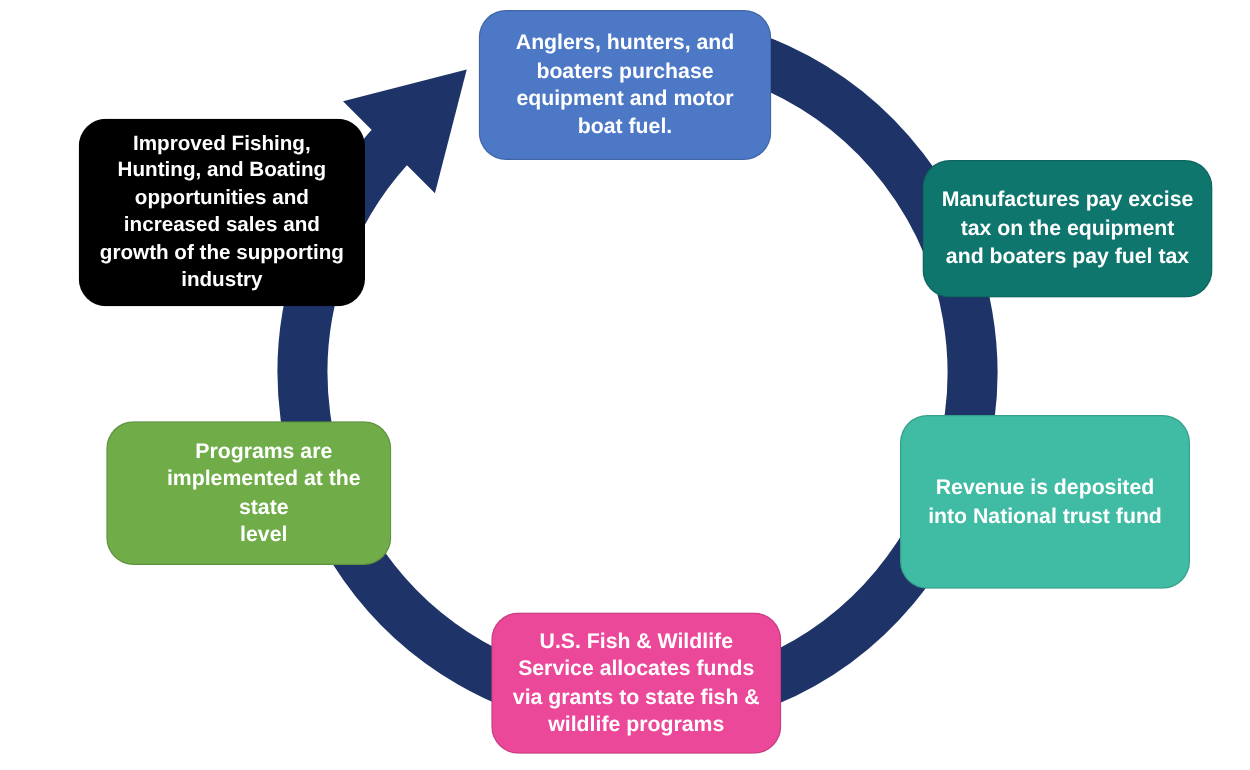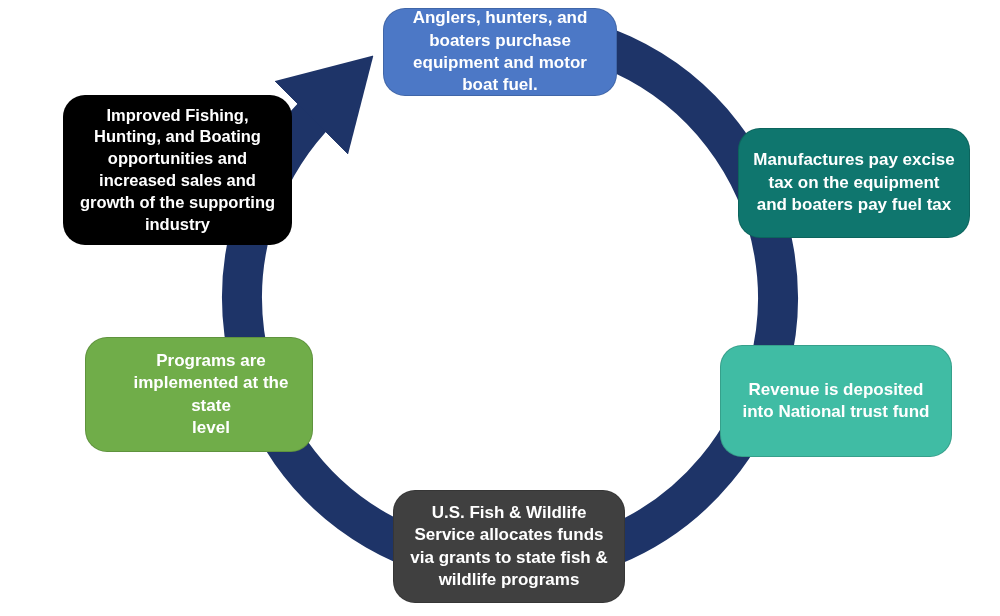--- a/index.html
+++ b/index.html
@@ -31,23 +31,23 @@
     display: flex;
     align-items: center;
     justify-content: center;
     text-align: center;
     font-weight: bold;
     font-size: 17px;
     line-height: 1.32;
     white-space: pre-line;
     padding: 6px 8px;
   }
-  .n-purchase   { left: 383px; top: 8px;   width: 234px; height: 88px; }
+  .n-purchase   { left: 383px; top: 8px;   width: 234px; height: 120px; }
   .n-excise     { left: 738px; top: 128px; width: 232px; height: 110px; }
-  .n-revenue    { left: 720px; top: 345px; width: 232px; height: 112px; }
+  .n-revenue    { left: 720px; top: 332px; width: 232px; height: 139px; }
   .n-usfws      { left: 393px; top: 490px; width: 232px; height: 113px; }
   .n-programs   { left: 85px;  top: 337px; width: 228px; height: 115px; padding-left: 32px; }
   .n-improved   { left: 63px;  top: 95px;  width: 229px; height: 150px; font-size: 16.5px; }
 </style>
 </head>
 <body>
 
 <div class="stage">
 
   <svg class="ring-svg" width="1000" height="616" viewBox="0 0 1000 616" aria-hidden="true">
@@ -64,21 +64,21 @@
 equipment and motor
 boat fuel.</div>
 
   <div class="node n-excise" style="background-color: #0f766e;">Manufactures pay excise
 tax on the equipment
 and boaters pay fuel tax</div>
 
   <div class="node n-revenue" style="background-color: rgb(64, 188, 164);">Revenue is deposited
 into National trust fund</div>
 
-  <div class="node n-usfws" style="background-color: #404040;">U.S. Fish &amp; Wildlife
+  <div class="node n-usfws" style="background-color: #ec4899;">U.S. Fish &amp; Wildlife
 Service allocates funds
 via grants to state fish &amp;
 wildlife programs</div>
 
   <div class="node n-programs" style="background-color: rgb(112, 173, 73);">Programs are
 implemented at the state
 level</div>
 
   <div class="node n-improved" style="background-color: #000000;">Improved Fishing,
 Hunting, and Boating

